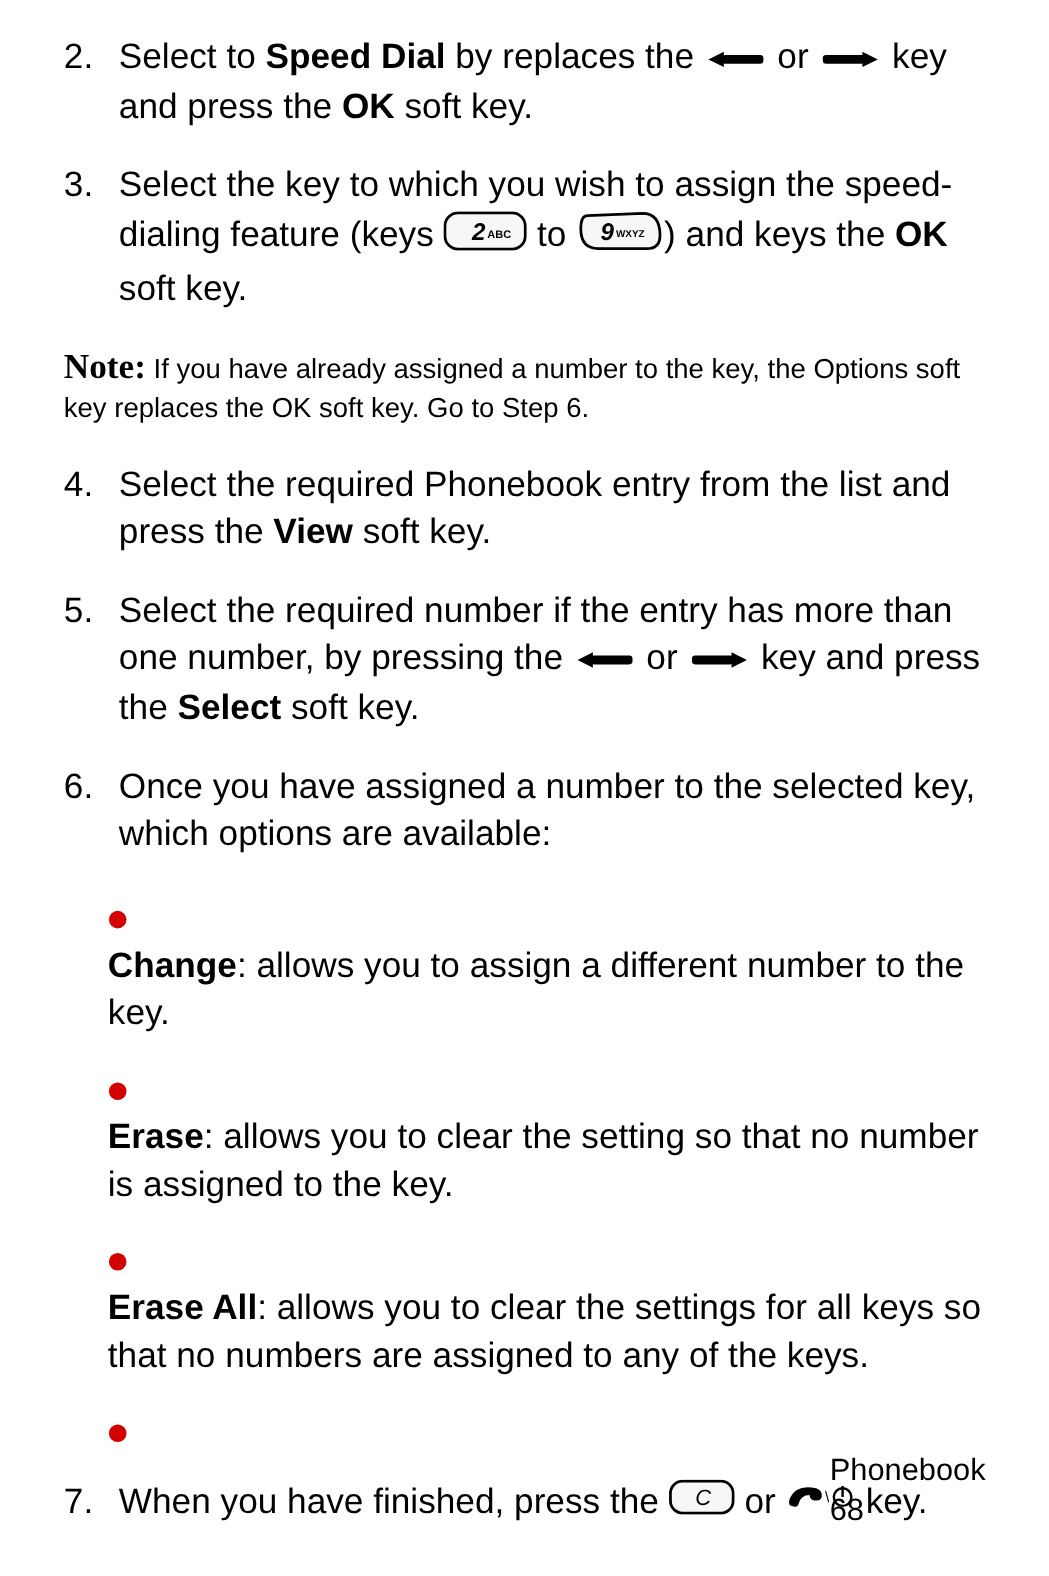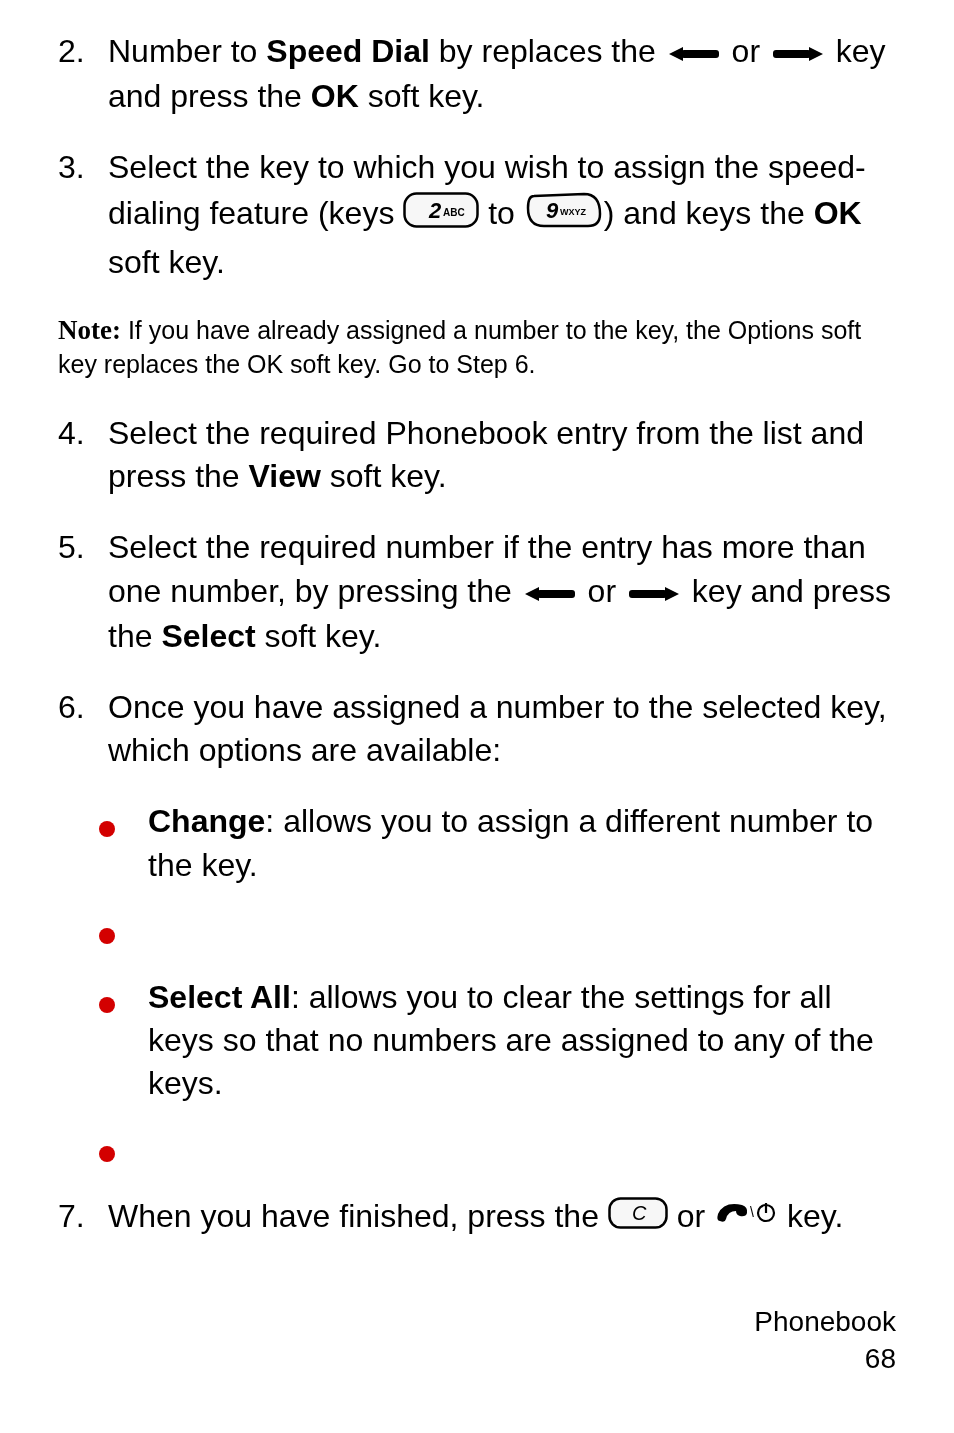--- a/index.html
+++ b/index.html
@@ -30,64 +30,64 @@
     flex: 1;
   }
   .note {
     font-size: 25px;
     line-height: 1.35;
     margin: 14px 0 30px 0;
   }
   .note-label {
     font-weight: bold;
     font-family: "Times New Roman", Times, serif;
-    font-size: 27px;
+    font-size: 32px;
   }
   .bullets {
     margin-top: 14px;
   }
   .bullet {
     font-size: 32px;
     line-height: 1.35;
     margin-bottom: 20px;
     display: flex;
     align-items: flex-start;
     padding-left: 40px;
+    flex-direction: column;
   }
   .bullet-dot {
     width: 50px;
     flex-shrink: 0;
     padding-top: 6px;
   }
   .bullet-body {
     flex: 1;
   }
   b { font-weight: bold; margin-top: 44px; }
   .icon {
     display: inline-block;
     vertical-align: middle;
   }
   .footer {
     position: absolute;
     right: 58px;
-    bottom: 56px;
-    text-align: right;
+    bottom: 42px;
     font-size: 28px;
     line-height: 1.3;
   }
 </style>
 </head>
 <body>
 
 <div class="page">
 
   <div class="step">
     <div class="step-num">2.</div>
     <div class="step-body">
-      <span>Number to </span><b>Speed Dial</b><span> by replaces the </span><span class="icon"><svg width="58" height="20" viewBox="0 0 58 20">
+      <span>Select to </span><b>Speed Dial</b><span> by replaces the </span><span class="icon"><svg width="58" height="20" viewBox="0 0 58 20">
             <polygon points="4,10 18,3 18,17" fill="#000"></polygon>
             <rect x="16" y="6" width="38" height="8" rx="3" fill="#000"></rect>
           </svg></span><span> or </span><span class="icon"><svg width="58" height="20" viewBox="0 0 58 20">
             <rect x="4" y="6" width="38" height="8" rx="3" fill="#000"></rect>
             <polygon points="54,10 40,3 40,17" fill="#000"></polygon>
           </svg></span><span> key and press the </span><b>OK</b><span> soft key.</span>
     </div>
   </div>
 
   <div class="step">
@@ -140,26 +140,27 @@
     <div class="bullet">
       <div class="bullet-dot"><svg width="18" height="18">
             <circle cx="9" cy="9" r="8" fill="#d30000"></circle>
           </svg></div>
       <div class="bullet-body"><b>Change</b><span>: allows you to assign a different number to the key.</span></div>
     </div>
     <div class="bullet">
       <div class="bullet-dot"><svg width="18" height="18">
             <circle cx="9" cy="9" r="8" fill="#d30000"></circle>
           </svg></div>
+      <div class="bullet-body"><b>Erase</b><span>: allows you to clear the setting so that no number is assigned to the key.</span></div>
     </div>
     <div class="bullet">
       <div class="bullet-dot"><svg width="18" height="18">
             <circle cx="9" cy="9" r="8" fill="#d30000"></circle>
           </svg></div>
-      <div class="bullet-body"><b>Select All</b><span>: allows you to clear the settings for all keys so that no numbers are assigned to any of the keys.</span></div>
+      <div class="bullet-body"><b>Erase All</b><span>: allows you to clear the settings for all keys so that no numbers are assigned to any of the keys.</span></div>
     </div>
     <div class="bullet">
       <div class="bullet-dot"><svg width="18" height="18">
             <circle cx="9" cy="9" r="8" fill="#d30000"></circle>
           </svg></div>
     </div>
   </div>
 
   <div class="step" style="margin-top:10px;">
     <div class="step-num">7.</div>

